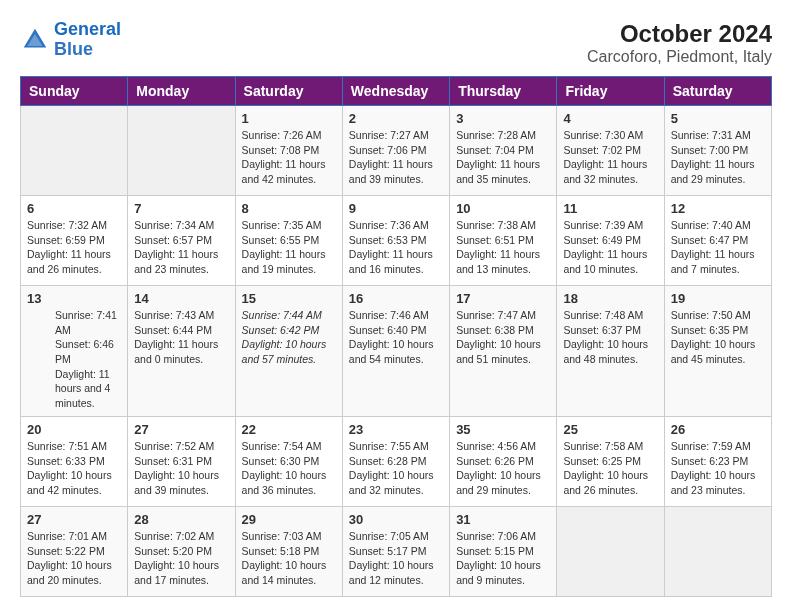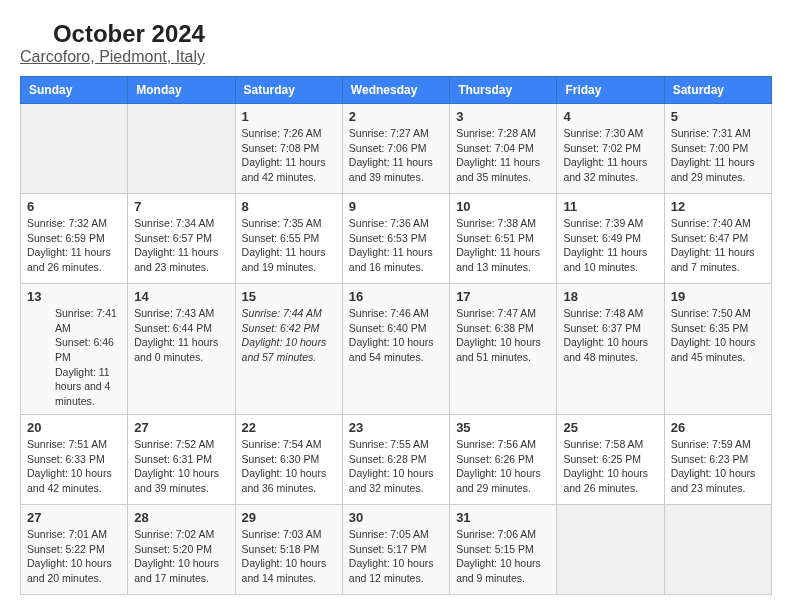--- a/index.html
+++ b/index.html
@@ -38,33 +38,32 @@
       text-align: right;
     }
     .month-title {
       font-size: 24px;
       font-weight: bold;
       color: #222;
     }
     .location-title {
       font-size: 16px;
       color: #555;
-      text-decoration: underline;
     }
     table {
       width: 100%;
       border-collapse: collapse;
       font-size: 11px;
     }
     thead tr th {
-      background-color: #3b82f6;
+      background-color: #701a75;
       color: #fff;
       text-align: left;
       padding: 6px 8px;
-      font-size: 12px;
+      font-size: 14px;
       font-weight: bold;
       border: 1px solid #2e74c0;
     }
     tbody tr td {
       border: 1px solid #ccc;
       vertical-align: top;
       padding: 5px 6px;
       height: 90px;
       width: 107px;
       color: #333;
@@ -87,20 +86,30 @@
       color: #333;
     }
     .empty-cell {
       background-color: #f0f0f0 !important;
     }
   </style>
 </head>
 <body>
 
 <div class="header">
+  <div class="logo">
+    <svg class="logo-icon" viewBox="0 0 40 40">
+      <polygon points="20,5 35,30 5,30" fill="#2e74c0"></polygon>
+      <polygon points="20,12 30,28 10,28" fill="#fff" opacity="0.3"></polygon>
+    </svg>
+    <div class="logo-text">
+      <div><span>General</span></div>
+      <div style="color:#2e74c0;">Blue</div>
+    </div>
+  </div>
   <div class="title-block">
     <div class="month-title">October 2024</div>
     <div class="location-title">Carcoforo, Piedmont, Italy</div>
   </div>
 </div>
 
 <table>
   <thead>
     <tr>
       <th>Sunday</th>
@@ -255,21 +264,21 @@
 Daylight: 10 hours and 36 minutes.</div>
         </td>
         <td>
           <span class="day-number">23</span>
           <div class="day-info" style="white-space: pre-line;">Sunrise: 7:55 AM
 Sunset: 6:28 PM
 Daylight: 10 hours and 32 minutes.</div>
         </td>
         <td>
           <span class="day-number">35</span>
-          <div class="day-info" style="white-space: pre-line;">Sunrise: 7:56 AM
+          <div class="day-info" style="white-space: pre-line;">Sunrise: 4:56 AM
 Sunset: 6:26 PM
 Daylight: 10 hours and 29 minutes.</div>
         </td>
         <td>
           <span class="day-number">25</span>
           <div class="day-info" style="white-space: pre-line;">Sunrise: 7:58 AM
 Sunset: 6:25 PM
 Daylight: 10 hours and 26 minutes.</div>
         </td>
         <td>

